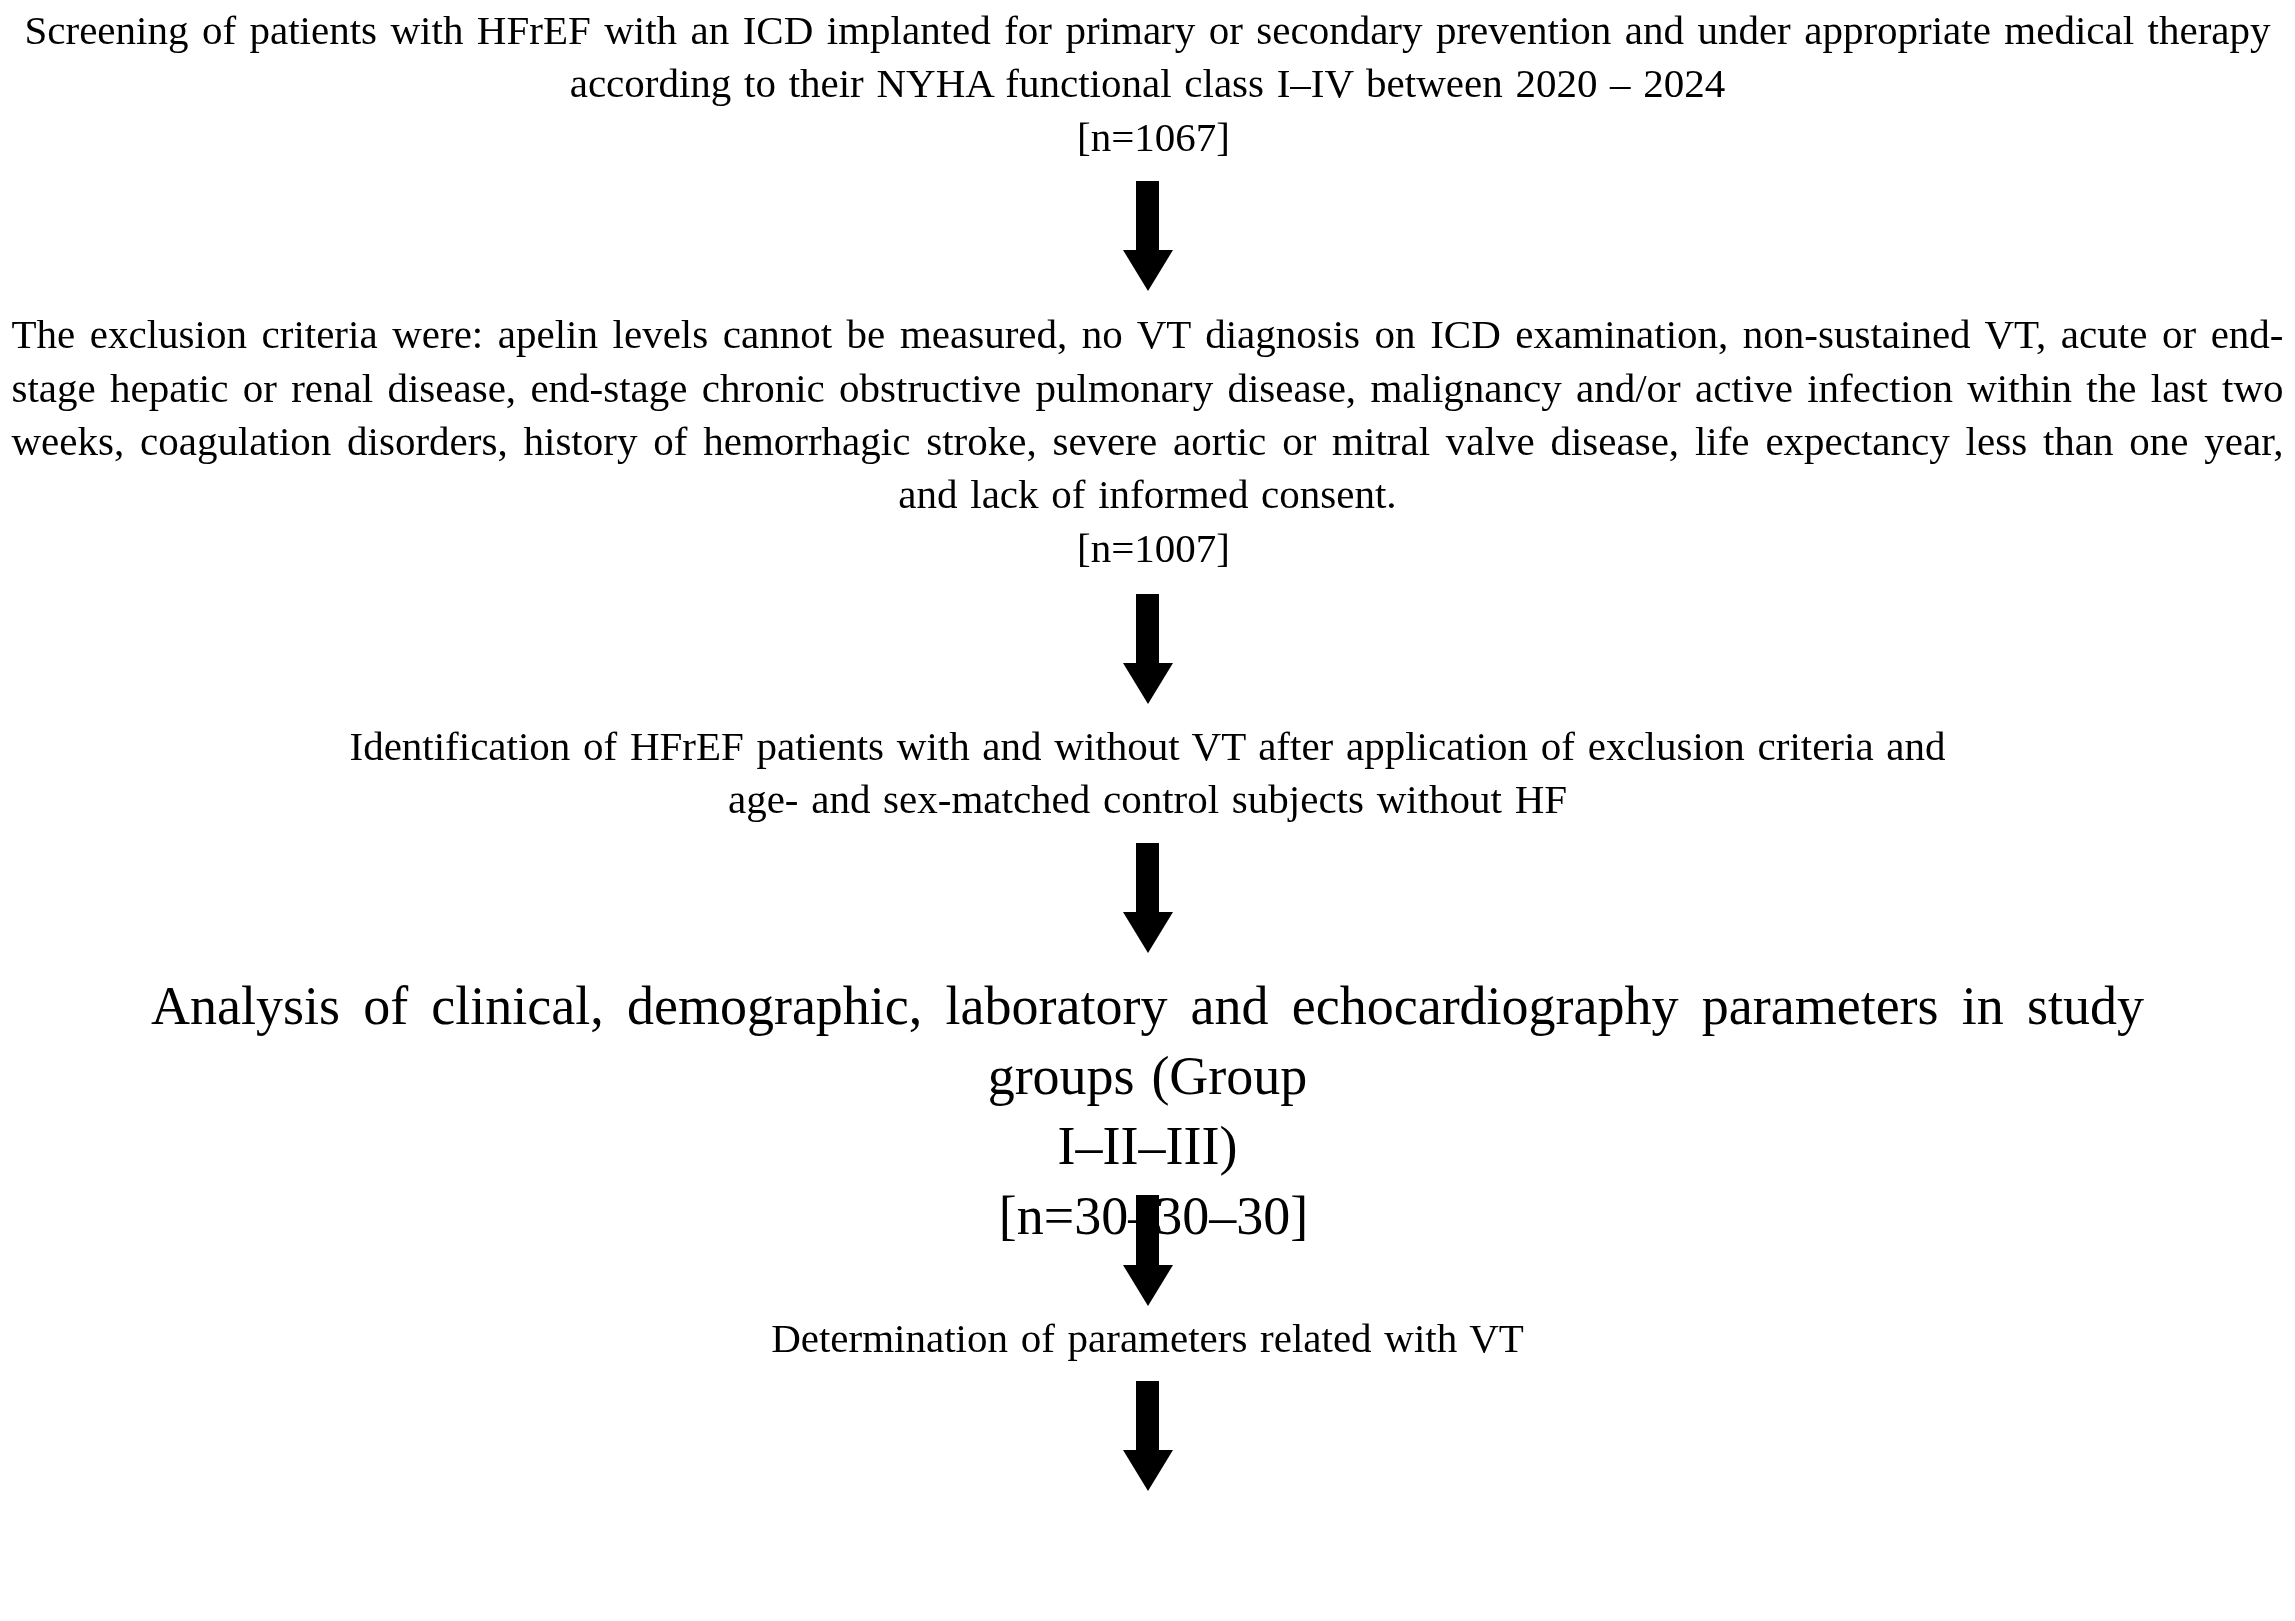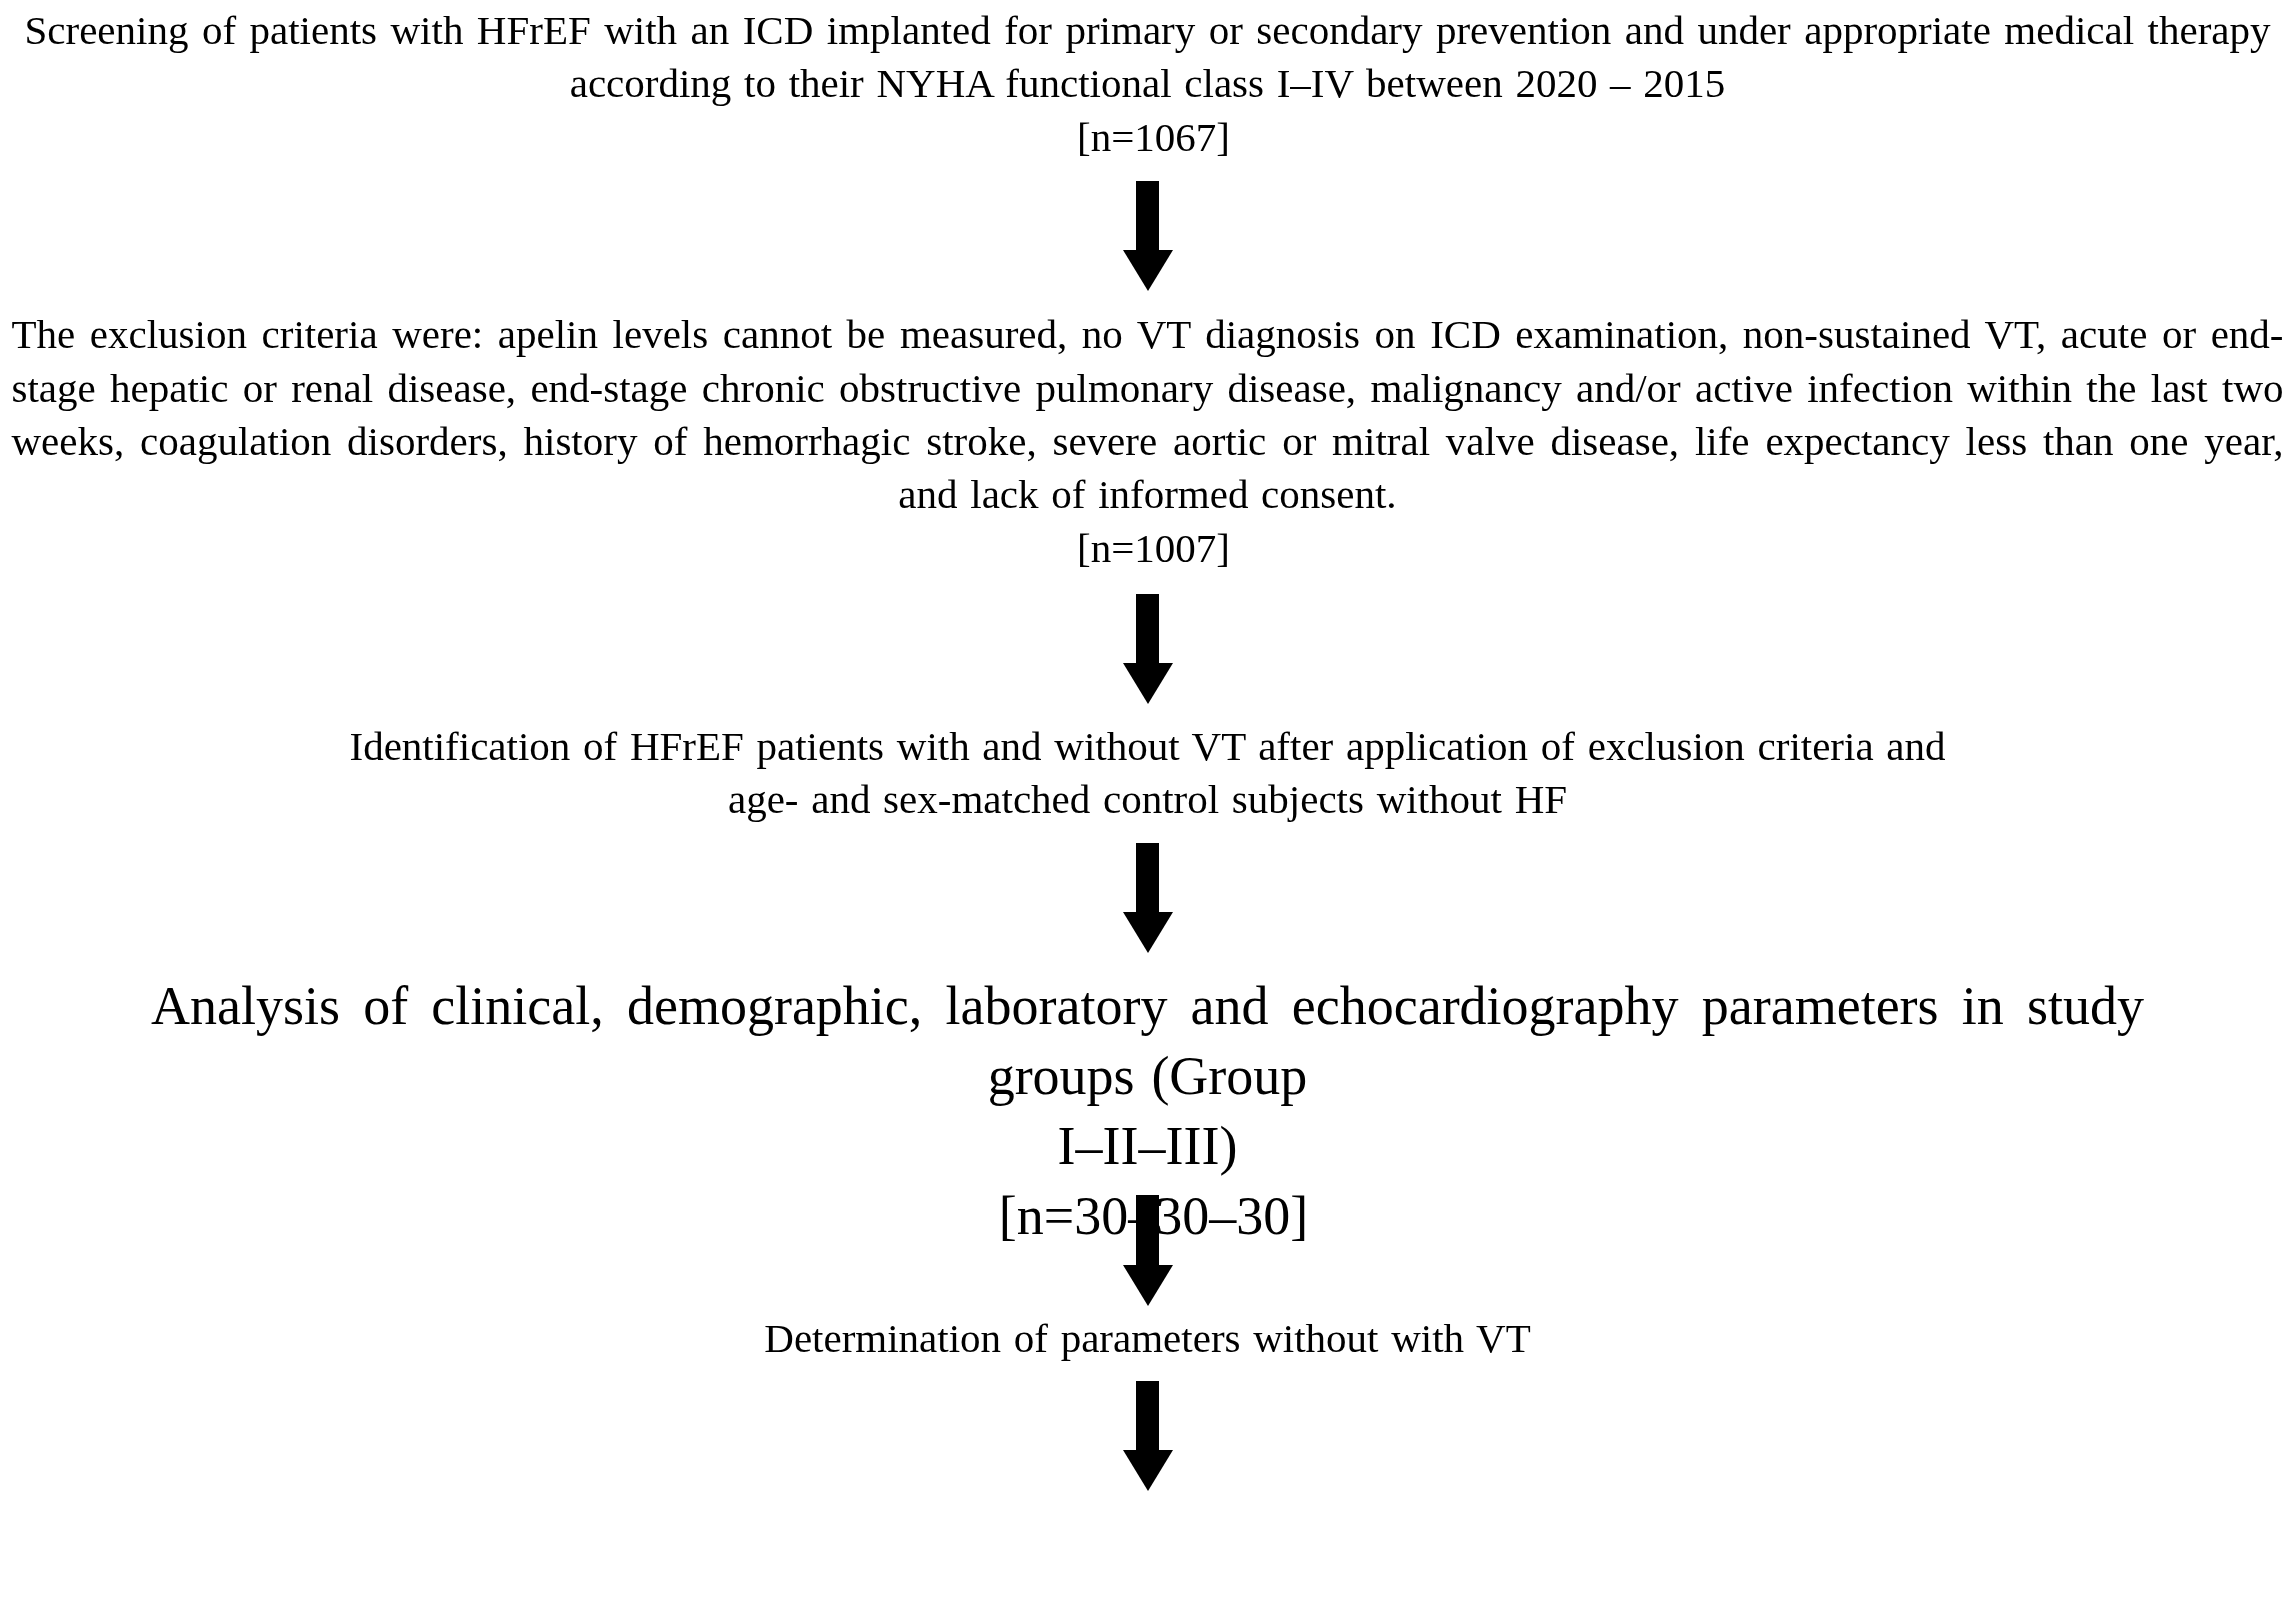--- a/index.html
+++ b/index.html
@@ -102,21 +102,21 @@
 
   #step-5 { font-size: 41px; margin-top: 6.6px; }
   #step-5 .step-text { width: 1727px; text-align: center; }
 </style>
 </head>
 <body>
 
 <div class="flow">
 
   <div class="step" id="step-0">
-    <span class="step-text">Screening of  patients with HFrEF with an ICD implanted for primary or secondary prevention and under appropriate medical therapy  according  to their NYHA functional class I–IV between 2020 – 2015</span>
+    <span class="step-text">Screening of  patients with HFrEF with an ICD implanted for primary or secondary prevention and under appropriate medical therapy  according  to their NYHA functional class I–IV between 2020 – 2024</span>
     <span class="count">[n=1067]</span>
   </div>
 
   <div class="arrow" id="arrow-0">
     <div class="shaft"></div>
     <div class="head"></div>
   </div>
 
   <div class="step" id="step-1">
     <span class="step-text">The exclusion criteria were: apelin levels cannot be measured, no VT diagnosis on ICD examination, non-sustained VT, acute or end-stage hepatic or renal disease, end-stage chronic obstructive pulmonary disease, malignancy and/or active infection within the last two weeks, coagulation disorders, history of hemorrhagic stroke, severe aortic or mitral valve disease, life expectancy  less than one year, and lack of informed consent.</span>
@@ -143,21 +143,21 @@
 I–II–III)</span>
     <span class="count">[n=30–30–30]</span>
   </div>
 
   <div class="arrow" id="arrow-3">
     <div class="shaft"></div>
     <div class="head"></div>
   </div>
 
   <div class="step" id="step-4">
-    <span class="step-text">Determination  of parameters  without  with  VT</span>
+    <span class="step-text">Determination  of parameters  related  with  VT</span>
   </div>
 
   <div class="arrow" id="arrow-4">
     <div class="shaft"></div>
     <div class="head"></div>
   </div>
 
 
 </div>
 

